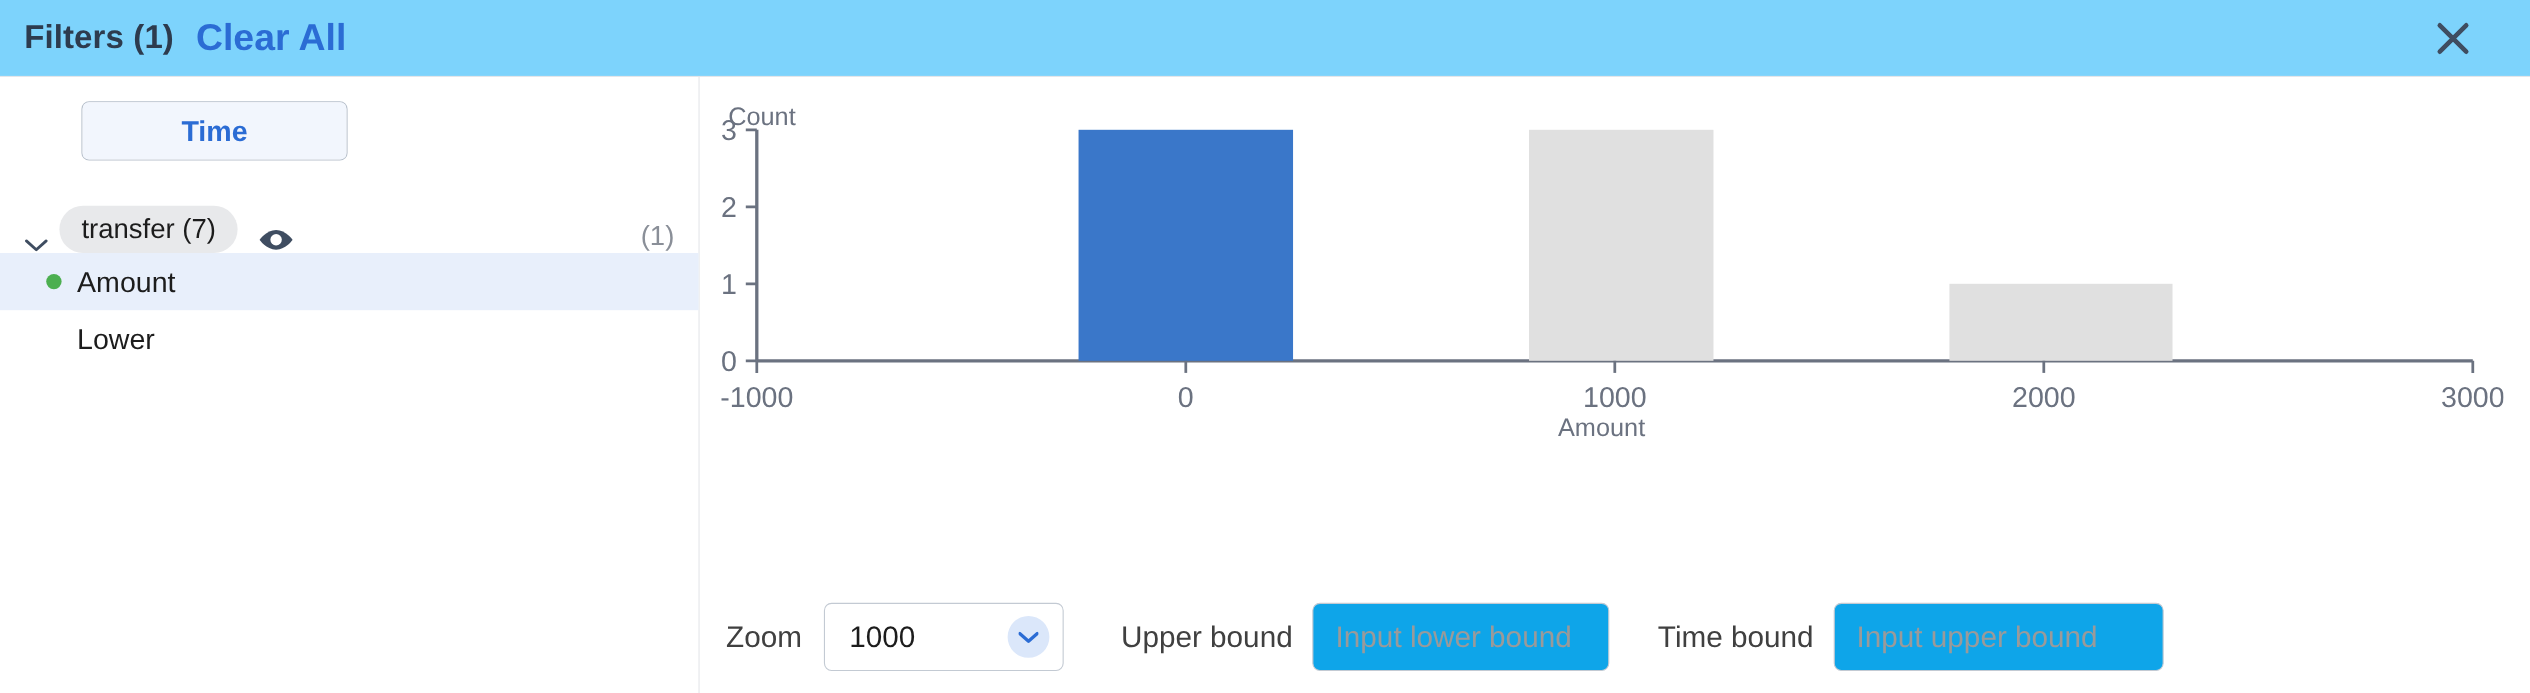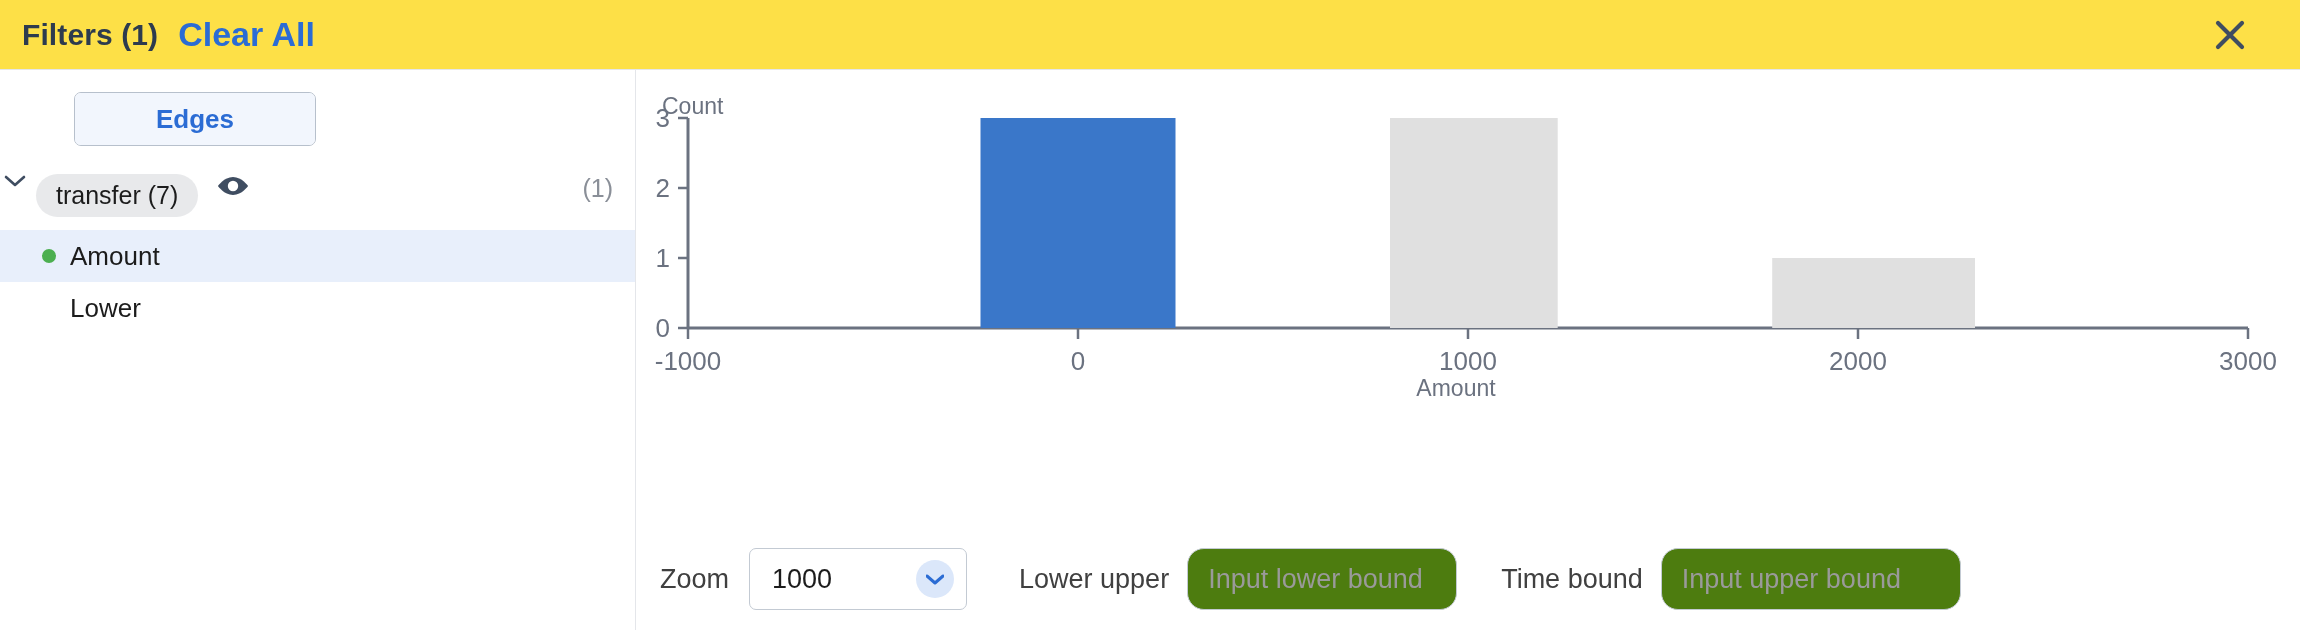--- a/index.html
+++ b/index.html
@@ -16,21 +16,21 @@
   .panel { width: 2300px; height: 630px; display: flex; flex-direction: column; background:#fff; }
 
   
   .header {
     height: 70px;
     flex: 0 0 70px;
     display: flex;
     align-items: center;
     padding: 0 44px 0 22px;
     border-bottom: 1px solid #e4e6ea;
-    background: #fde047;
+    background: #7dd3fc;
   }
   .header-title {
     font-size: 30px;
     font-weight: bold;
     color: #2d3b4e;
     letter-spacing: .1px;
   }
   .clear-all {
     font-size: 34px;
     font-weight: bold;
@@ -83,21 +83,22 @@
   .seg-btn.active {
     background: #f2f6fd;
     color: #2b6cd4;
     font-weight: bold;
   }
 
   .group-row {
     margin-top: 28px;
     height: 56px;
     display: flex;
-    align-items: flex-start;
+    align-items: flex-end;
+    padding-left: 18px;
     padding-right: 22px;
     cursor: pointer;
   }
   .chevron {
     width: 30px; flex: 0 0 30px;
     display: flex; align-items: center; justify-content: center;
     margin-right: 6px;
   }
   .pill {
     background: #e8e9eb;
@@ -172,22 +173,22 @@
   .select-caret {
     width: 38px; height: 38px; border-radius: 50%;
     background: #dbe7fa;
     display: flex; align-items: center; justify-content: center;
     flex: 0 0 38px;
   }
   .text-input {
     margin-left: 18px;
     height: 62px;
     border: 1px solid #c3cad3;
-    border-radius: 17px;
-    background: #4d7c0f;
+    border-radius: 7px;
+    background: #0ea5e9;
     font-size: 27px;
     font-family: "Liberation Sans", sans-serif;
     color: #1c1c1c;
     padding: 0 20px;
     outline: none;
   }
   .text-input::placeholder { color: #9a9a9a; }
   #lower-bound-input { width: 270px; }
   #upper-bound-input { width: 300px; }
   .gap-lg { width: 52px; flex: 0 0 52px; }
@@ -212,21 +213,21 @@
       </span>
     </div>
   </div>
 
   <div class="body">
 
     <div class="left-col">
 
       <div class="seg-wrap">
         <div class="segmented">
-          <div class="seg-btn active">Edges</div>
+          <div class="seg-btn active">Time</div>
         </div>
       </div>
 
       <div class="group-row">
         <span class="chevron">
           <svg width="22" height="14" viewBox="0 0 22 14">
             <path d="M2 3 L11 11 L20 3" fill="none" stroke="#3f4d61" stroke-width="2.6" stroke-linecap="round" stroke-linejoin="round"></path>
           </svg>
         </span>
         <span class="pill">transfer (7)</span>
@@ -300,21 +301,21 @@
           <span class="select-value">1000</span>
           <span class="select-caret">
             <svg width="18" height="11" viewBox="0 0 18 11">
               <path d="M1 2 L9 9 L17 2" fill="none" stroke="#2b6cd4" stroke-width="3" stroke-linecap="round" stroke-linejoin="round"></path>
             </svg>
           </span>
         </div>
 
         <span class="gap-lg"></span>
 
-        <span class="ctl-label">Lower upper</span>
+        <span class="ctl-label">Upper bound</span>
         <input id="lower-bound-input" class="text-input" type="text" placeholder="Input lower bound" style="">
 
         <span class="gap-md"></span>
 
         <span class="ctl-label">Time bound</span>
         <input id="upper-bound-input" class="text-input" type="text" placeholder="Input upper bound" style="">
       </div>
 
     </div>
   </div>

